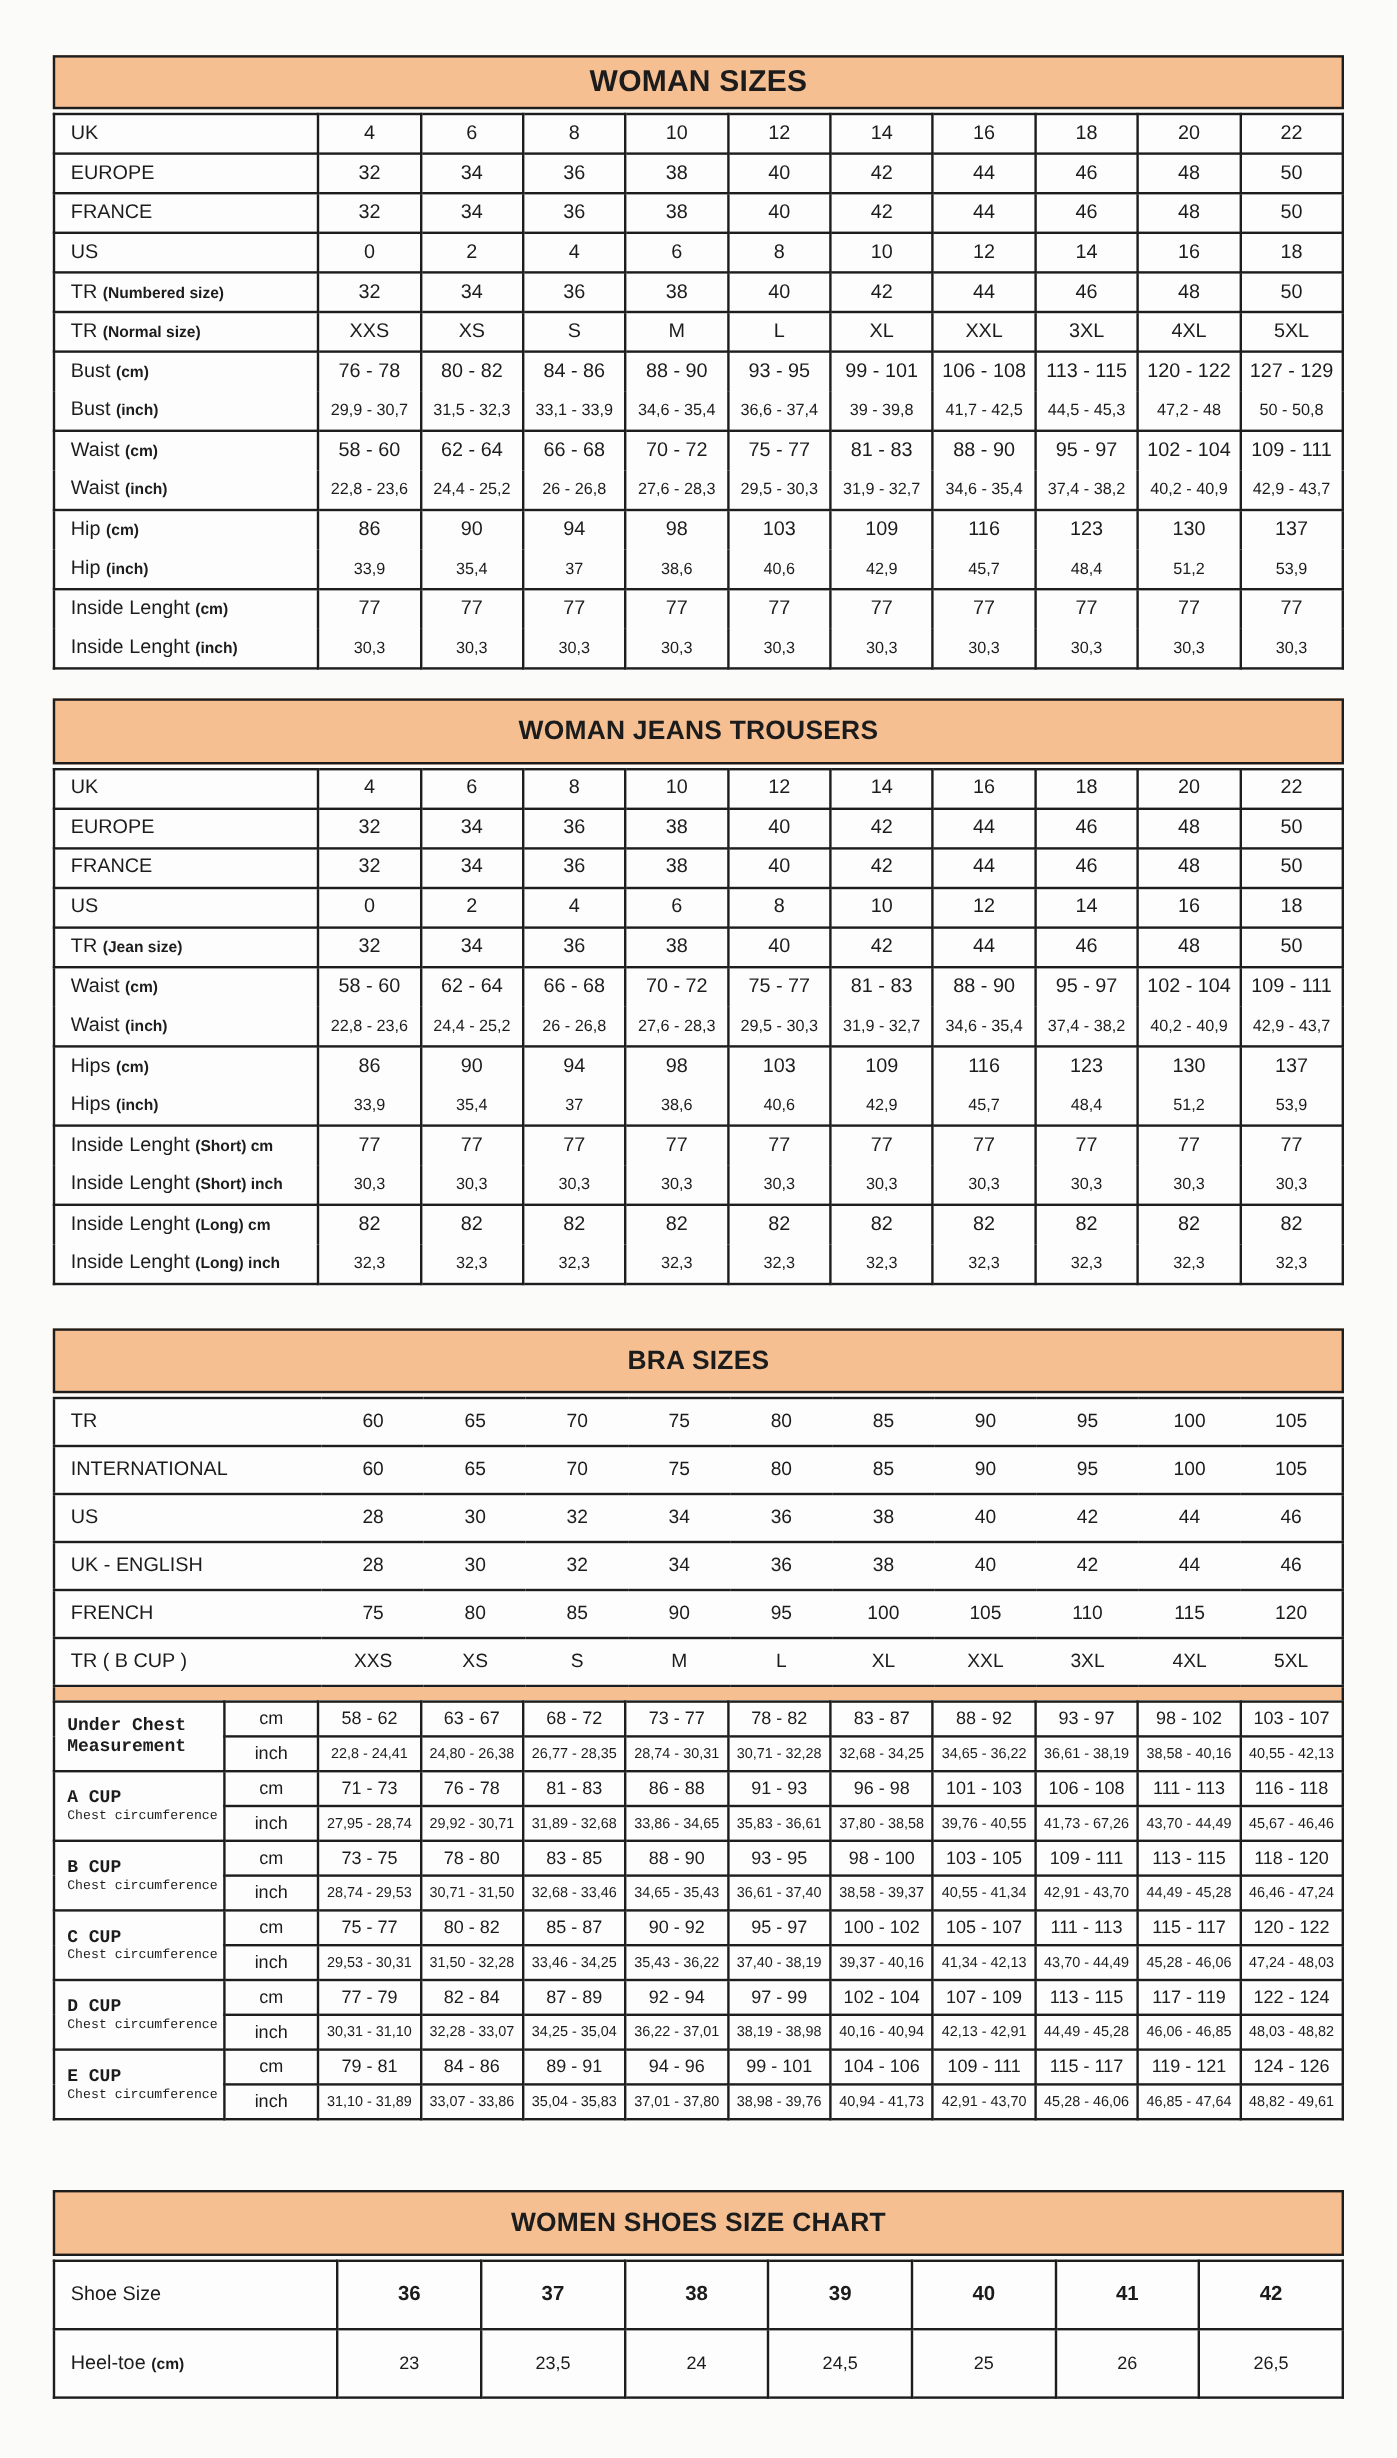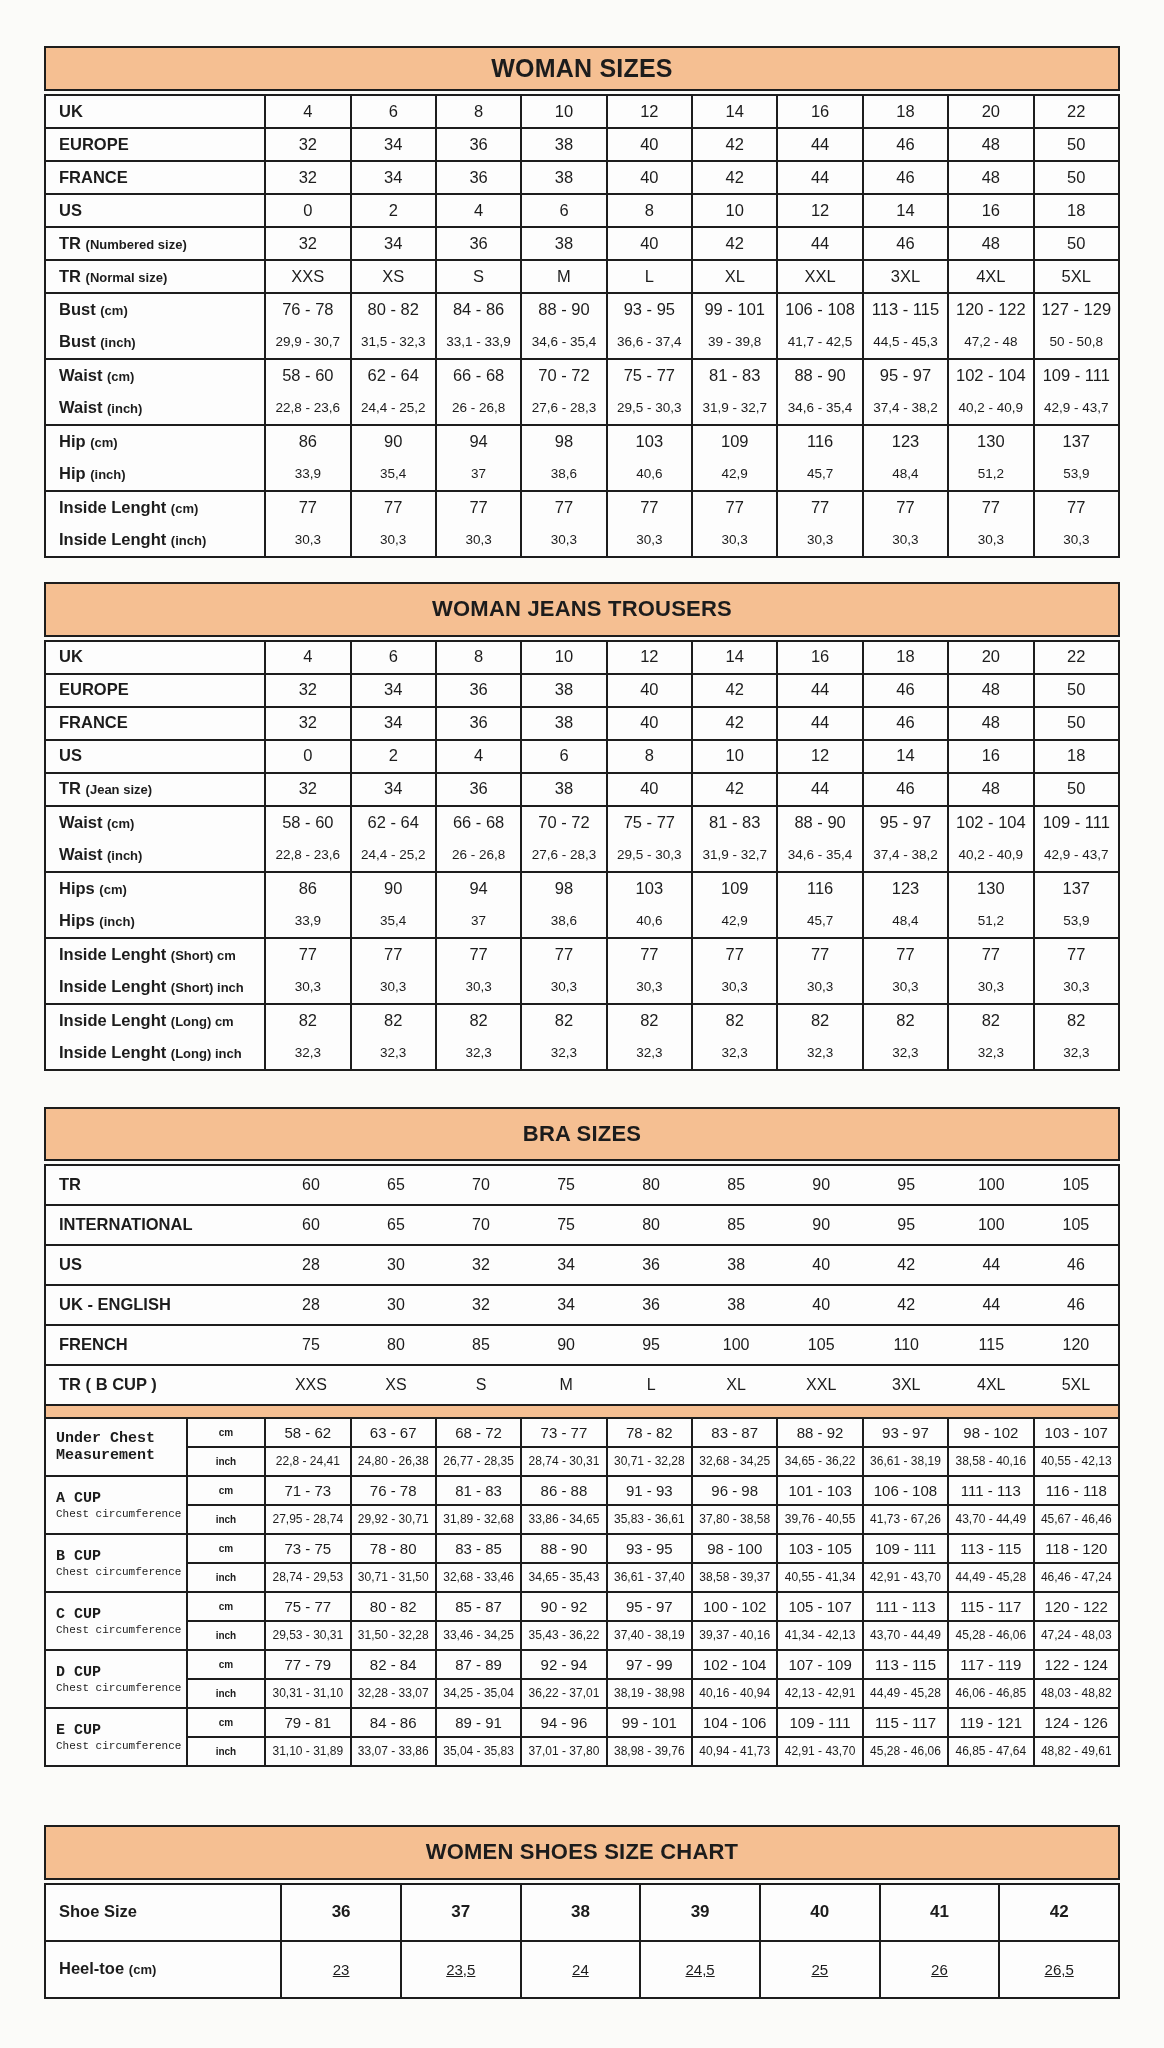--- a/index.html
+++ b/index.html
@@ -41,21 +41,21 @@
     border: 2px solid var(--line, #1d1d1d);
     text-align: center;
     vertical-align: middle;
     padding: 0 3px;
     font-size: 16.5px;
     font-weight: 400;
     height: 33px;
     line-height: 1.05;
   }
   .grid th.rowlabel { text-align: left; padding-left: 13px; width: 20.5%; }
-  .lbl  { font-weight: 700; font-size: 16.5px; }
+  .lbl  { font-weight: 400; font-size: 16.5px; }
   .note { font-weight: 700; font-size: 13px; }
   .grid td.sm { font-size: 13.5px; }
 
   
   tr.gtop th, tr.gtop td { border-bottom: none; }
   tr.gbot th, tr.gbot td { border-top: none; }
 
   
   .grid.nv th, .grid.nv td { border-left: none; border-right: none; height: 40px; font-size: 16px; }
   .grid.nv th.rowlabel { width: 20.8%; font-size: 16px; }
@@ -65,28 +65,28 @@
     background: var(--peach, #f5bf92);
     border-left: 2px solid var(--line, #1d1d1d);
     border-right: 2px solid var(--line, #1d1d1d);
   }
 
   
   .grid.cupgrid th, .grid.cupgrid td { height: 29px; font-size: 15px; }
   .grid.cupgrid th.cuplabel { width: 13.2%; text-align: left; padding-left: 10px; vertical-align: middle; font-family: Liberation Mono, monospace; }
   .cupname { font-weight: 700; font-size: 15px; line-height: 1.15; }
   .cupsub  { font-weight: 400; font-size: 11px; margin-top: 1px; line-height: 1.1; }
-  .grid.cupgrid td.unit { width: 7.3%; font-weight: 700; font-size: 10px; }
+  .grid.cupgrid td.unit { width: 7.3%; font-weight: 400; font-size: 15px; }
   .grid.cupgrid td.inch { font-size: 12px; }
 
   
   .grid.shoes th, .grid.shoes td { height: 57px; margin-top: 24px; }
   .grid.shoes th.rowlabel { width: 22%; font-size: 17px; }
   .grid.shoes tbody:nth-child(1) td { font-weight: 700; font-size: 17px; }
-  .grid.shoes tbody:nth-child(2) td { font-weight: 400; font-size: 15px; text-decoration: underline; }
+  .grid.shoes tbody:nth-child(2) td { font-weight: 400; font-size: 15px; }
 </style>
 </head>
 <body>
 
 <div class="page">
 
   <section class="panel" id="woman-sizes-section">
     <header class="panel-head">
       <div class="t1">WOMAN SIZES</div>
     </header>

